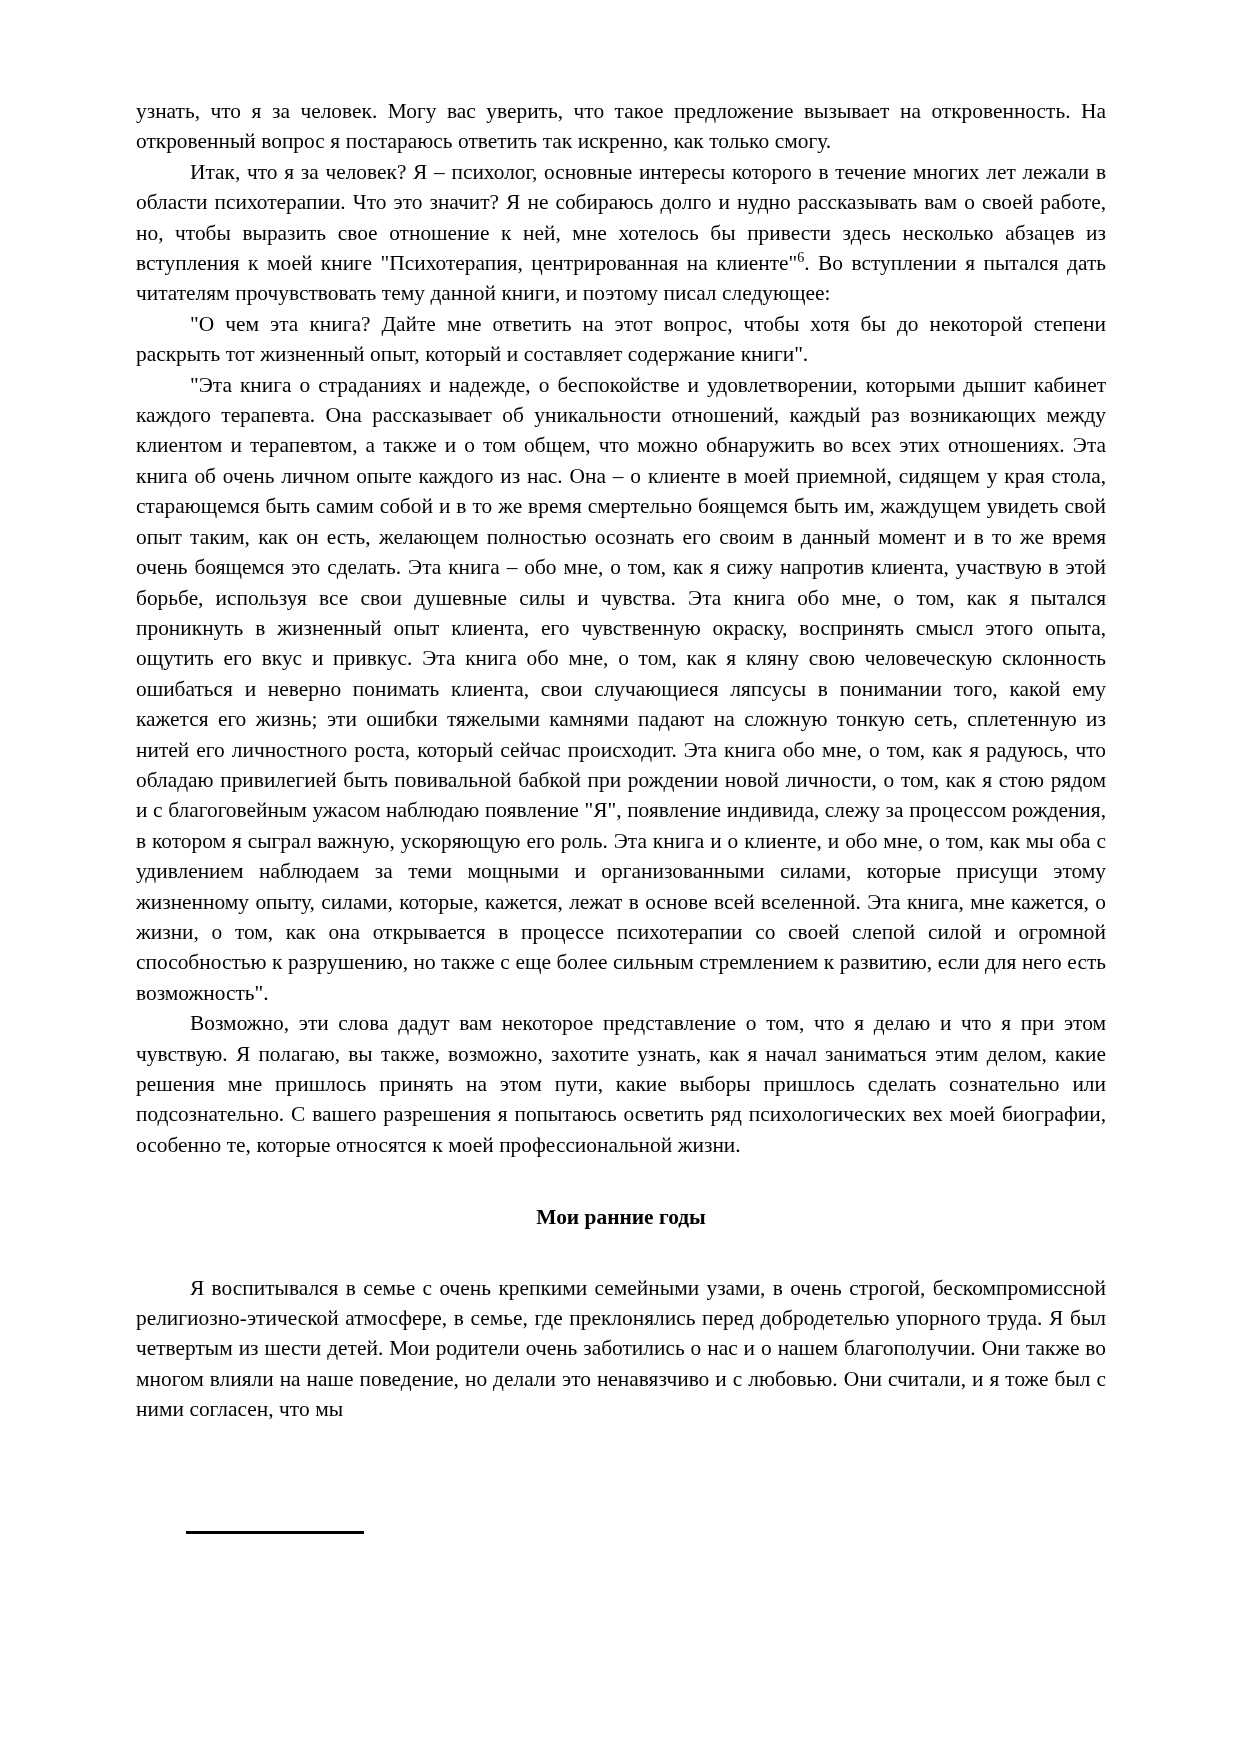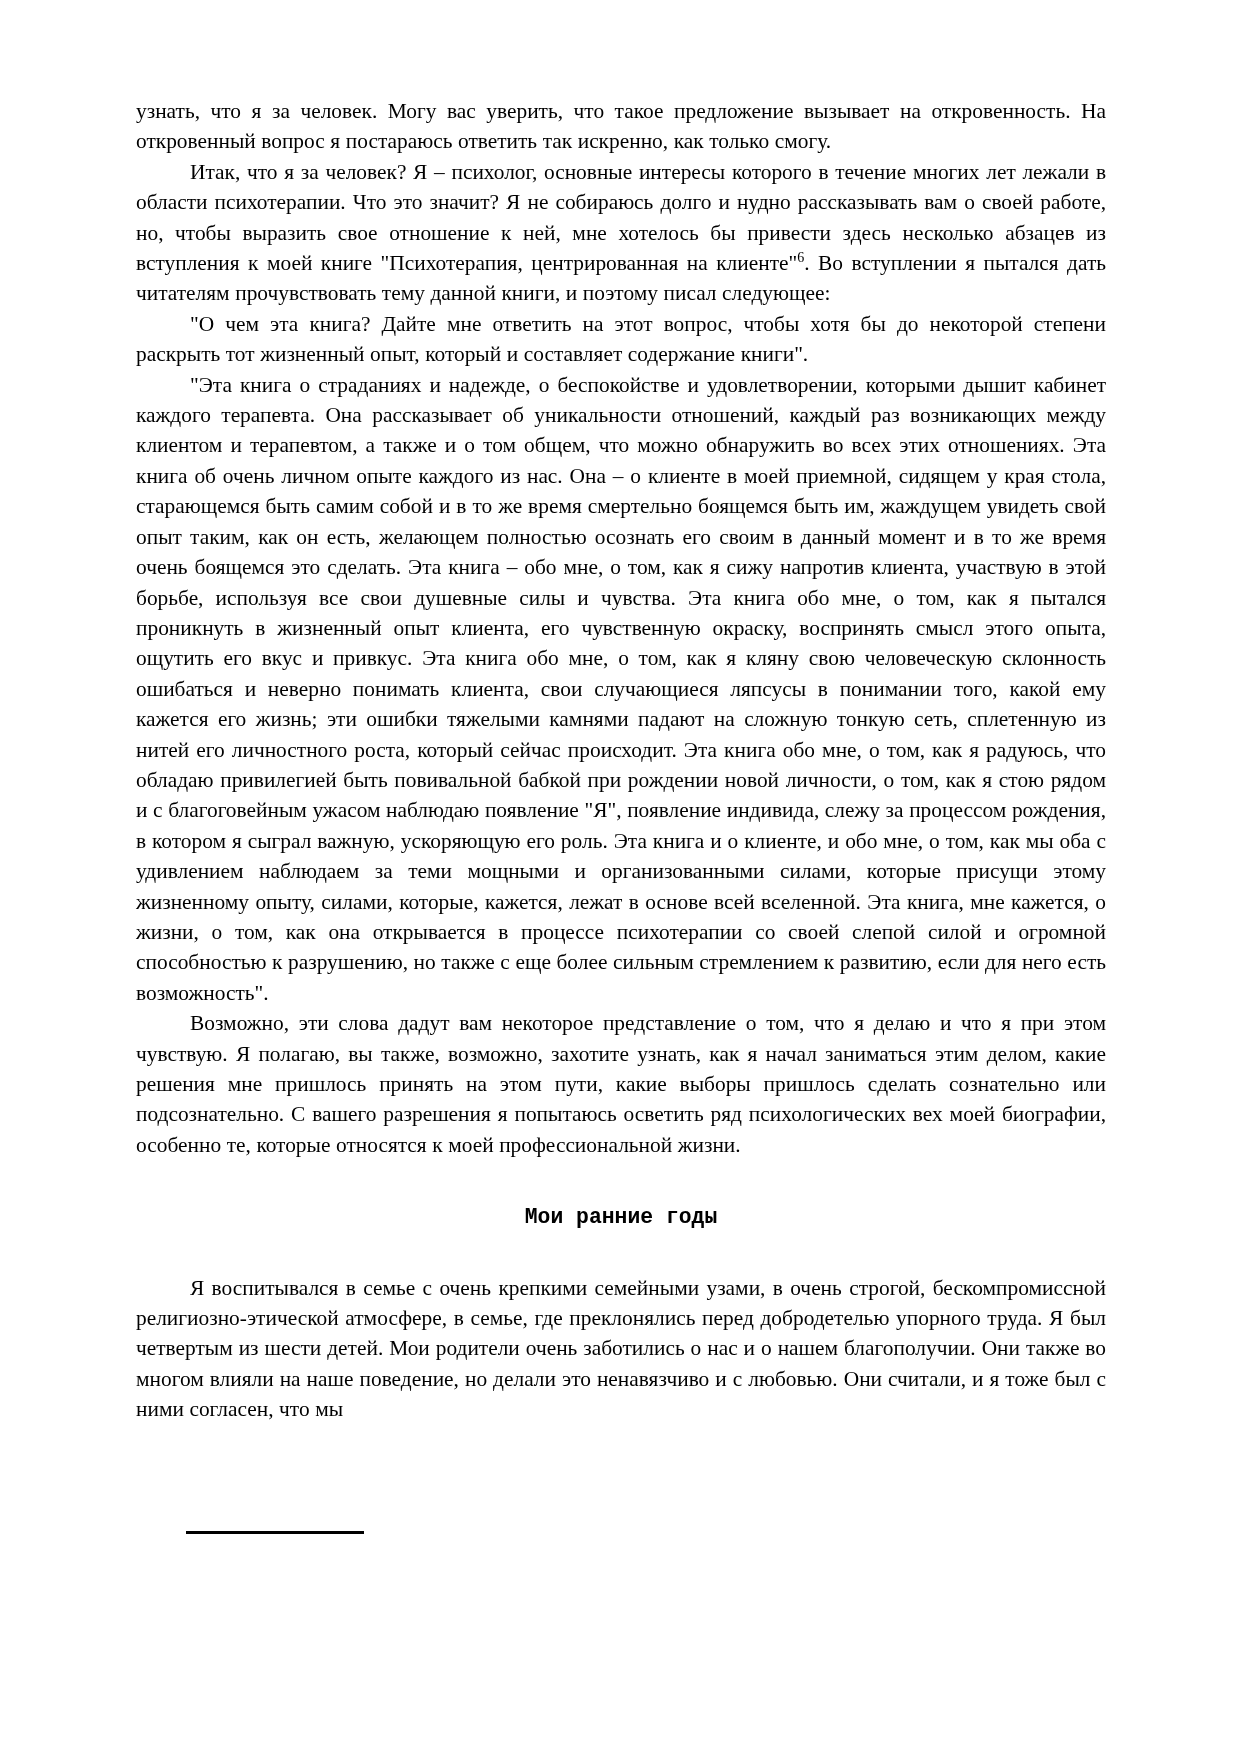--- a/index.html
+++ b/index.html
@@ -54,21 +54,20 @@
     vertical-align: super;
     line-height: 0;
   }
 
   h2.section-heading {
     margin: 0;
     text-align: center;
     font-size: 21.4px;
     line-height: 30.4px;
     font-weight: bold;
-    font-family: Liberation Mono, monospace;
   }
 
   .spacer-before-heading { height: 42px; }
   .spacer-after-heading  { height: 40px; }
 
   
   .footnote-area {
     position: absolute;
     left: 136px;
     top: 1531px;

